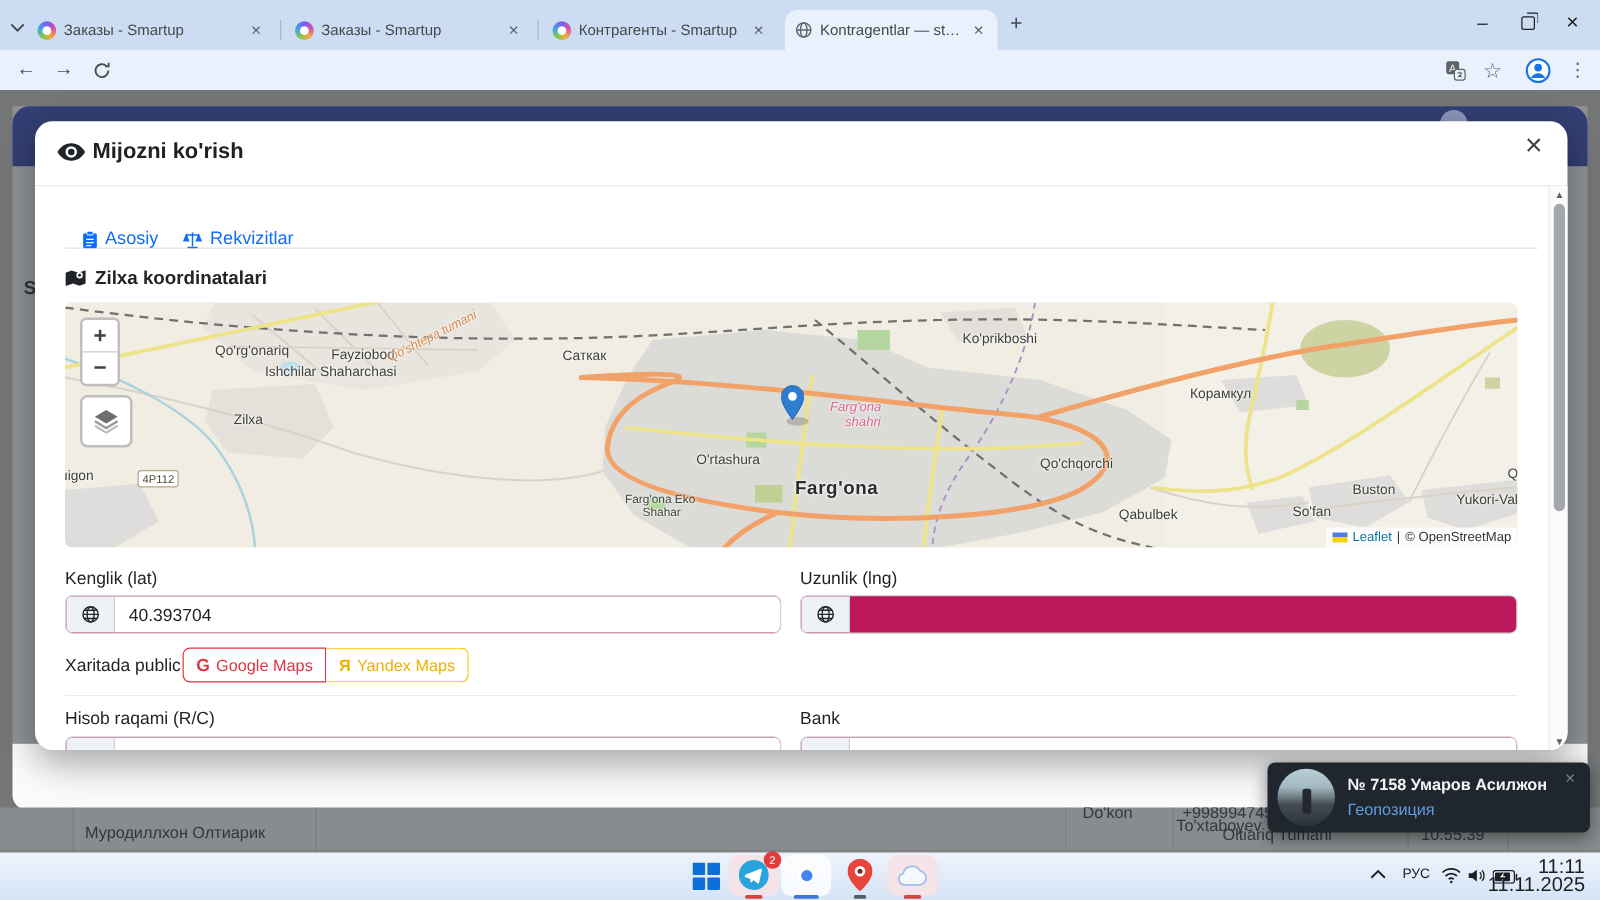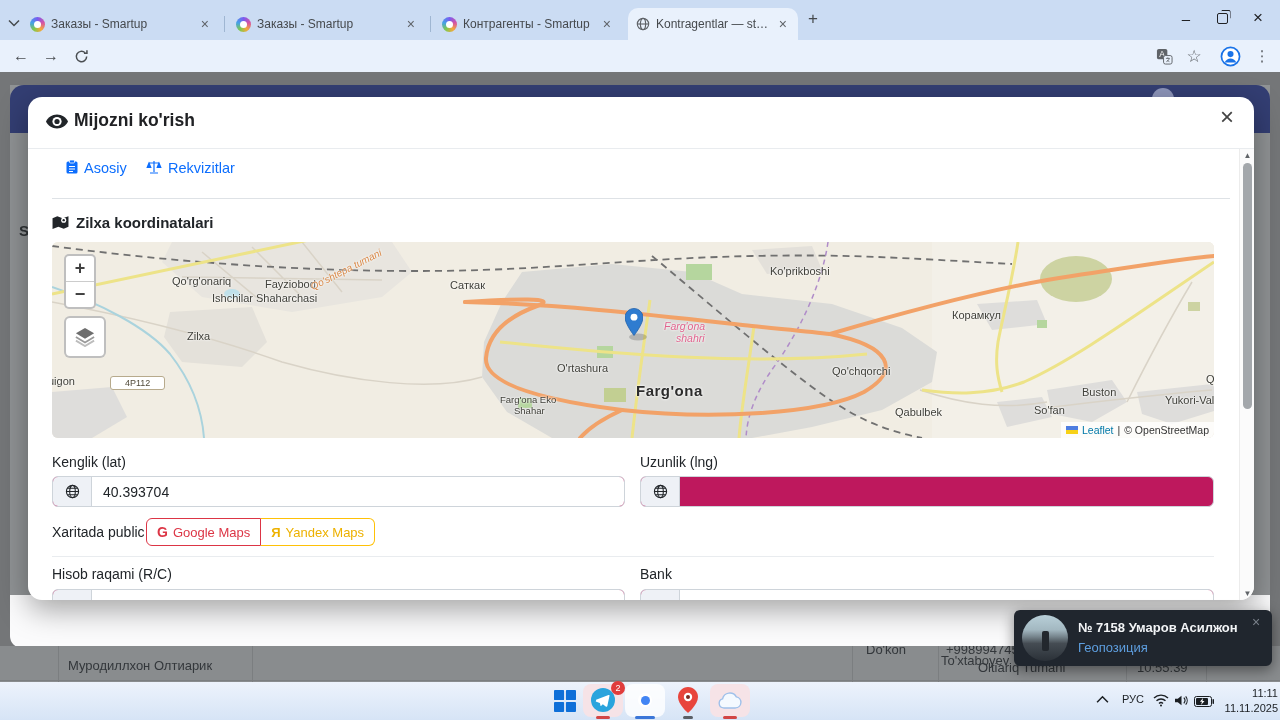--- a/index.html
+++ b/index.html
@@ -36,56 +36,56 @@
   .bgrow .v{position:absolute;top:0;width:1px;height:36px;background:#7b7e80}
   .bgrow .h{position:absolute;left:0;top:34px;width:1280px;height:1px;background:#7b7e80}
   .bgcell{position:absolute;white-space:nowrap}
   
   .modal{position:absolute;left:28px;top:97px;width:1226px;height:503px;background:#fff;border-radius:14px;
          box-shadow:0 10px 30px rgba(0,0,0,.35);overflow:hidden}
   .m-title{position:absolute;left:46px;top:13px;font-size:17.5px;font-weight:bold;color:#202124}
   .m-close{position:absolute;left:1192px;top:8px;font-size:24px;font-weight:300;color:#444;line-height:1}
   .m-div{position:absolute;left:0;top:51px;width:1226px;height:1px;background:#e9ecef}
   .m-tabline{position:absolute;left:24px;top:101px;width:1178px;height:1px;background:#dee2e6}
-  .mtab{position:absolute;top:63px;height:39px;display:flex;align-items:flex-start;gap:6px;font-size:14.5px;color:#0d6efd;padding:0 14px;box-sizing:border-box}
+  .mtab{position:absolute;top:63px;height:39px;display:flex;align-items:flex-end;gap:6px;font-size:14.5px;color:#0d6efd;padding:0 14px;box-sizing:border-box}
   .mtab.active{background:#fff;border:1px solid #dee2e6;border-bottom:none;border-radius:8px 8px 0 0;color:#212529;z-index:2}
   .sect{position:absolute;left:24px;top:117px;display:flex;align-items:center;gap:7px;font-size:15px;font-weight:bold;color:#212529}
   .lbl{position:absolute;font-size:14px;color:#212529}
   .igroup{position:absolute;height:31px;display:flex;border:1px solid #ced4da;border-radius:6px;overflow:hidden;background:#be185d;box-sizing:border-box}
   .iaddon{width:38px;background:#eef1f6;border-right:1px solid #ced4da;display:flex;align-items:center;justify-content:center;flex:0 0 auto}
   .ifield{border:none;outline:none;flex:1;font-size:14px;color:#212529;padding:0 11px;font-family:"Liberation Sans",sans-serif;background:#fff}
   .mapbtn{height:28px;display:flex;align-items:center;gap:5px;font-size:13px;background:#fff;padding:0 10px;box-sizing:border-box}
   .hr{position:absolute;left:24px;top:459px;width:1162px;height:1px;background:#e9ecef}
   
   .sbar{position:absolute;left:1211px;top:52px;width:15px;height:451px;background:#fbfbfb;border-left:1px solid #ececec}
   .sthumb{position:absolute;left:3px;top:14px;width:9px;height:246px;border-radius:5px;background:#a3a7ab}
   .sarrow{position:absolute;left:0;width:15px;text-align:center;font-size:8px;color:#606468}
   
   .lmap{position:absolute;left:24px;top:145px;width:1162px;height:196px;border-radius:6px;overflow:hidden;background:#f1ede3}
   .mlabel{position:absolute;font-size:11px;color:#40403a;white-space:nowrap;text-shadow:0 0 2px #fff,0 0 3px #fff}
   .zctl{position:absolute;left:12px;top:12px;width:28px;border:2px solid rgba(0,0,0,.25);border-radius:5px;background:#fff;overflow:hidden}
   .zbtn{width:28px;height:25px;display:flex;align-items:center;justify-content:center;font-size:18px;font-weight:bold;color:#404040}
   .lyrs{position:absolute;left:12px;top:74px;width:38px;height:38px;border:2px solid rgba(0,0,0,.25);border-radius:6px;background:#fff;display:flex;align-items:center;justify-content:center}
   .attr{position:absolute;right:0;bottom:0;background:rgba(255,255,255,.78);font-size:10.5px;color:#333;padding:2px 5px;display:flex;align-items:center;gap:4px;white-space:nowrap}
   .uaflag{display:inline-block;width:12px;height:8px;background:linear-gradient(180deg,#4e7de0 50%,#f7d117 50%)}
-  .shield{position:absolute;left:58px;top:134px;background:#fff;border:1px solid #b7aa8c;border-radius:3px;font-size:9px;color:#514a3a;padding:0 14px;line-height:12px}
+  .shield{position:absolute;left:58px;top:134px;background:#fff;border:1px solid #b7aa8c;border-radius:3px;font-size:9px;color:#514a3a;padding:0 3px;line-height:12px}
   
   .toast{position:absolute;left:1014px;top:610px;width:258px;height:56px;background:#20262e;border-radius:6px;box-shadow:0 4px 14px rgba(0,0,0,.45);z-index:30}
   .tava{position:absolute;left:8px;top:5px;width:46px;height:46px;border-radius:50%;
     background:linear-gradient(180deg,#b8cfd8 0%,#a3b8c1 32%,#74828a 48%,#454c53 62%,#2b3138 100%)}
   .tava:after{content:"";position:absolute;left:20px;top:16px;width:7px;height:20px;background:#23282e;border-radius:2px}
   .ttitle{position:absolute;left:64px;top:10px;font-size:13px;font-weight:bold;color:#f2f4f6;white-space:nowrap}
   .tlink{position:absolute;left:64px;top:30px;font-size:13px;color:#5e9fe0}
   .tclose{position:absolute;left:238px;top:4px;font-size:14px;color:#79808a}
   
   .taskbar{position:absolute;left:0;top:682px;width:1280px;height:38px;background:linear-gradient(180deg,#edf3fc,#d6e4f6);z-index:40}
   .plate{position:absolute;top:2px;width:40px;height:33px;border-radius:8px}
   .underln{position:absolute;top:32px;height:3px;border-radius:2px}
   .trayico{position:absolute;display:flex;align-items:center;justify-content:center}
-  .traytime{position:absolute;right:2px;top:4px;text-align:right;font-size:11px;color:#1b1f23;line-height:15px}
+  .traytime{position:absolute;right:12px;top:4px;text-align:right;font-size:16px;color:#1b1f23;line-height:15px}
   .chromeball{position:relative;width:24px;height:24px;border-radius:50%;background:conic-gradient(from -60deg,#ea4335 0 120deg,#fbbc05 0 240deg,#34a853 0 360deg)}
   .chromeball i{position:absolute;left:5px;top:5px;width:14px;height:14px;border-radius:50%;background:#fff}
   .chromeball b{position:absolute;left:7.5px;top:7.5px;width:9px;height:9px;border-radius:50%;background:#4285f4}
   .badge{position:absolute;right:-2px;top:-3px;width:14px;height:14px;border-radius:50%;background:#e03c3c;color:#fff;font-size:9px;display:flex;align-items:center;justify-content:center}
 </style>
 </head>
 <body>
 
 <div class="screen">
 

